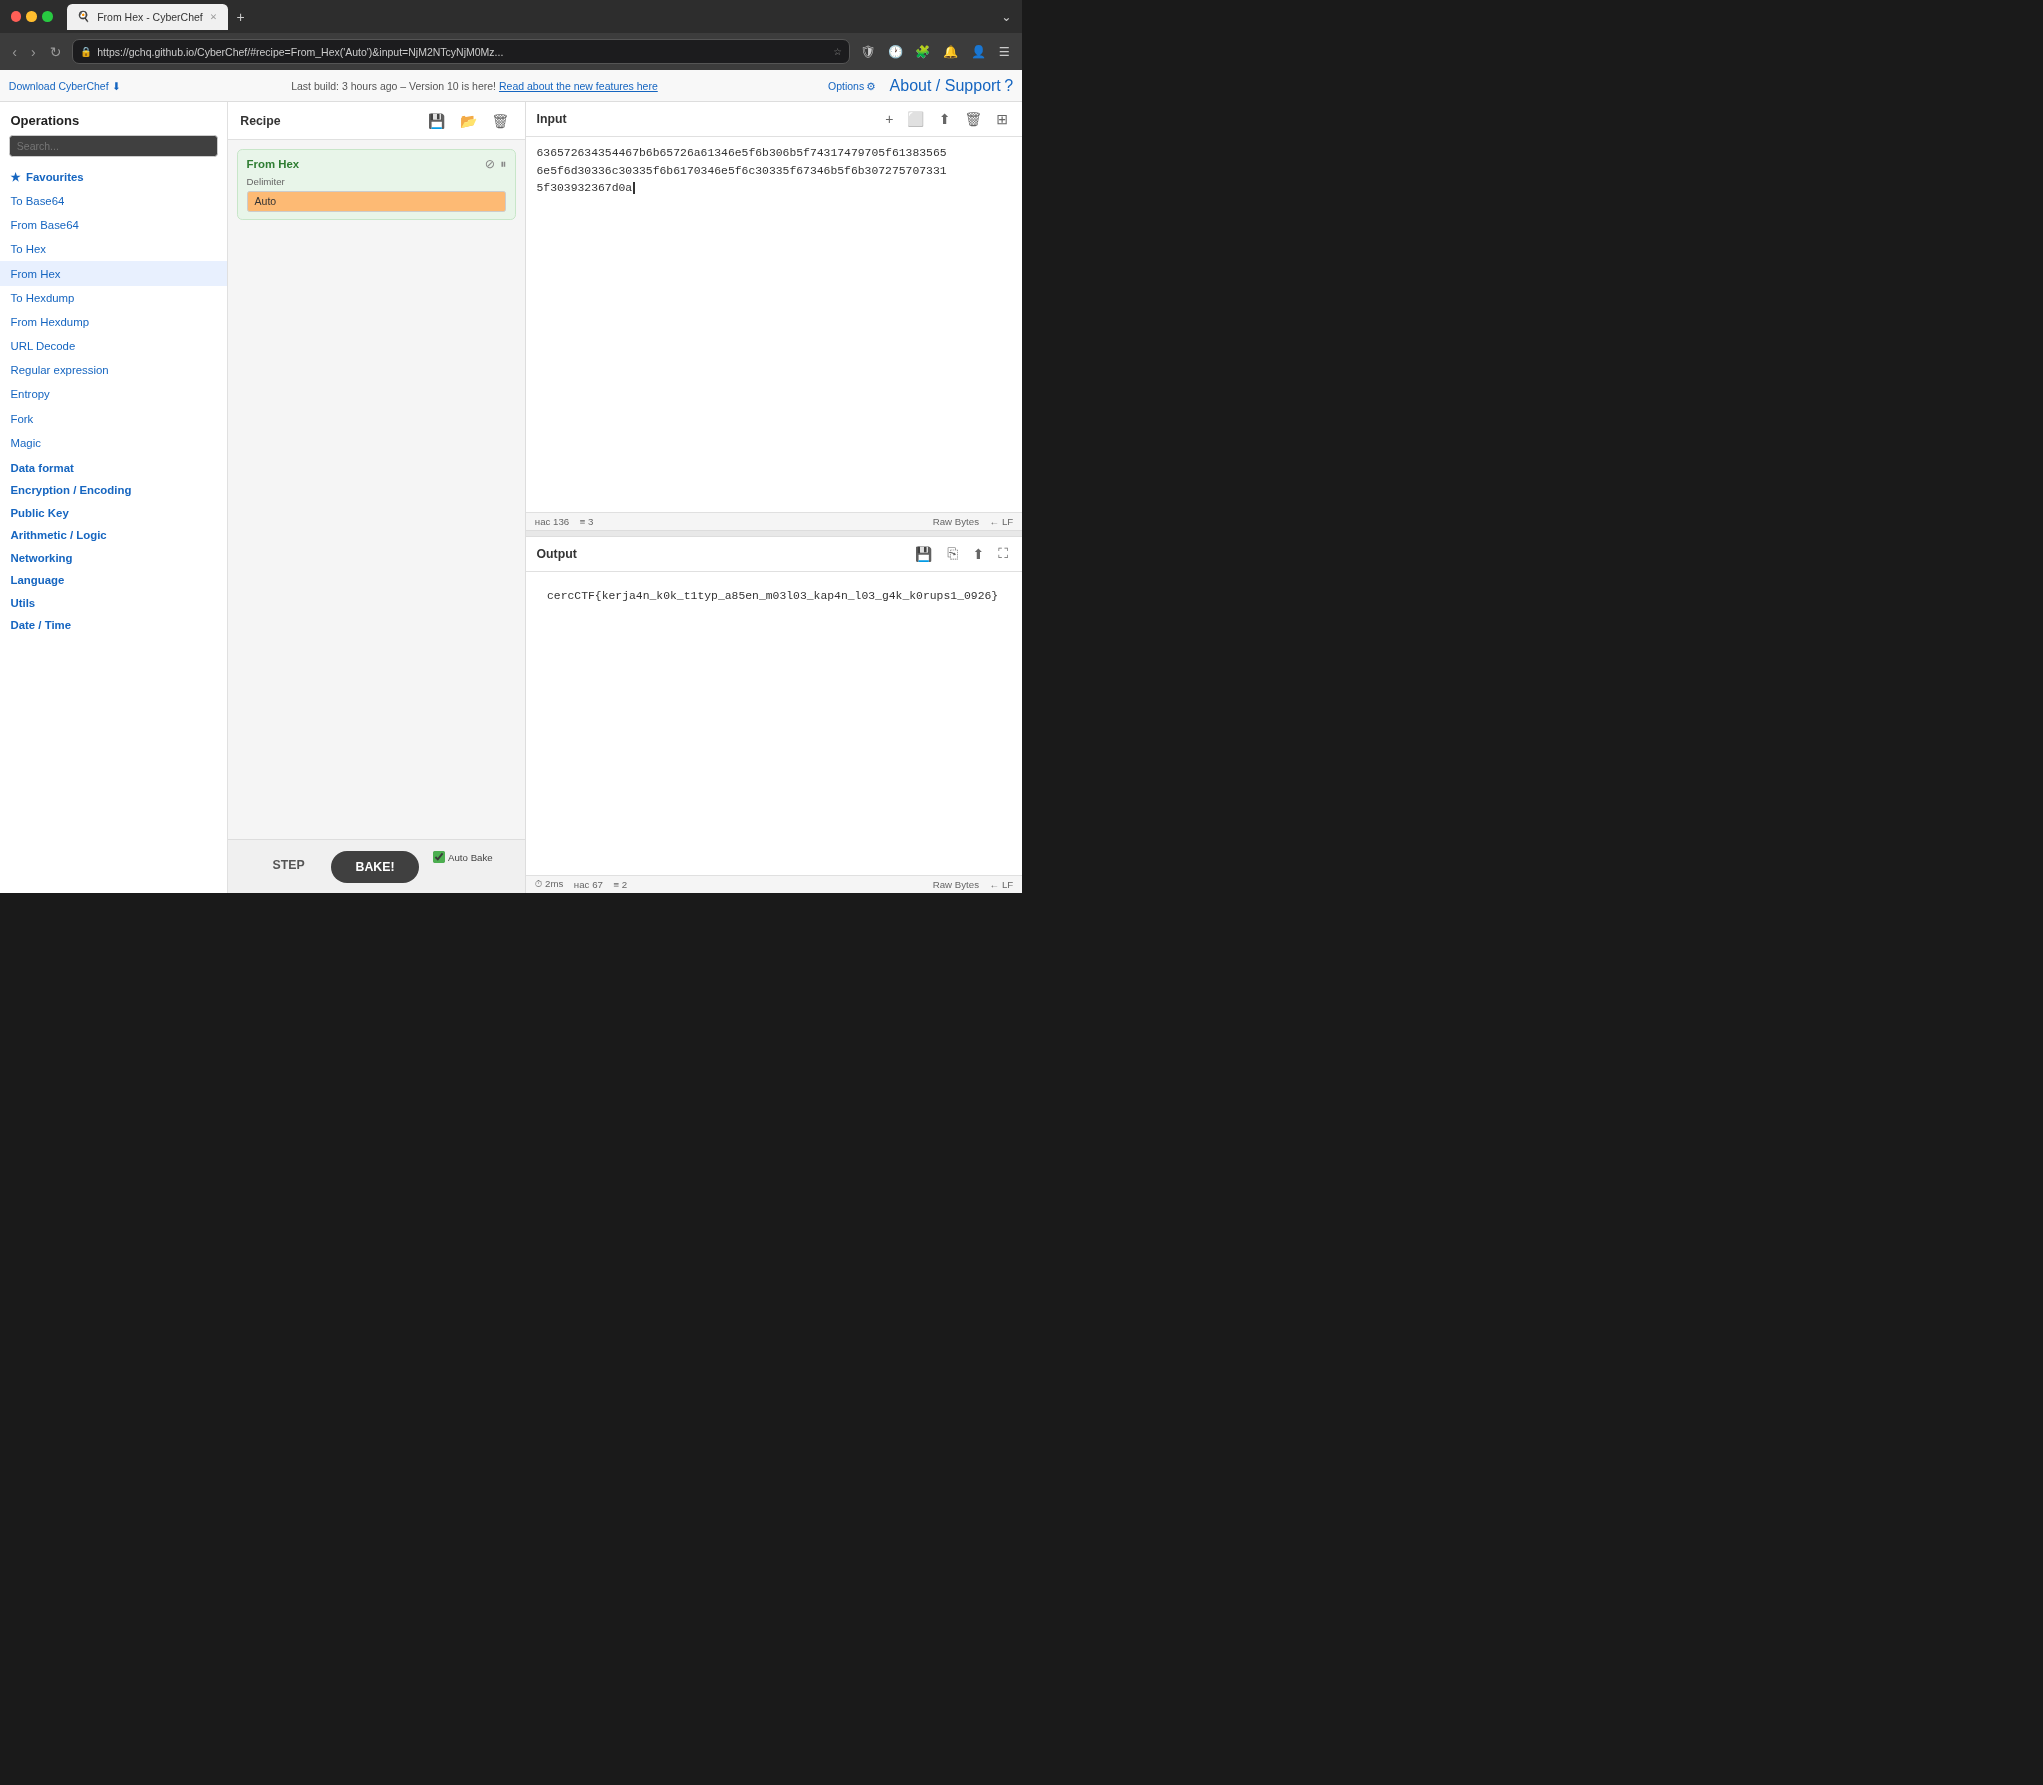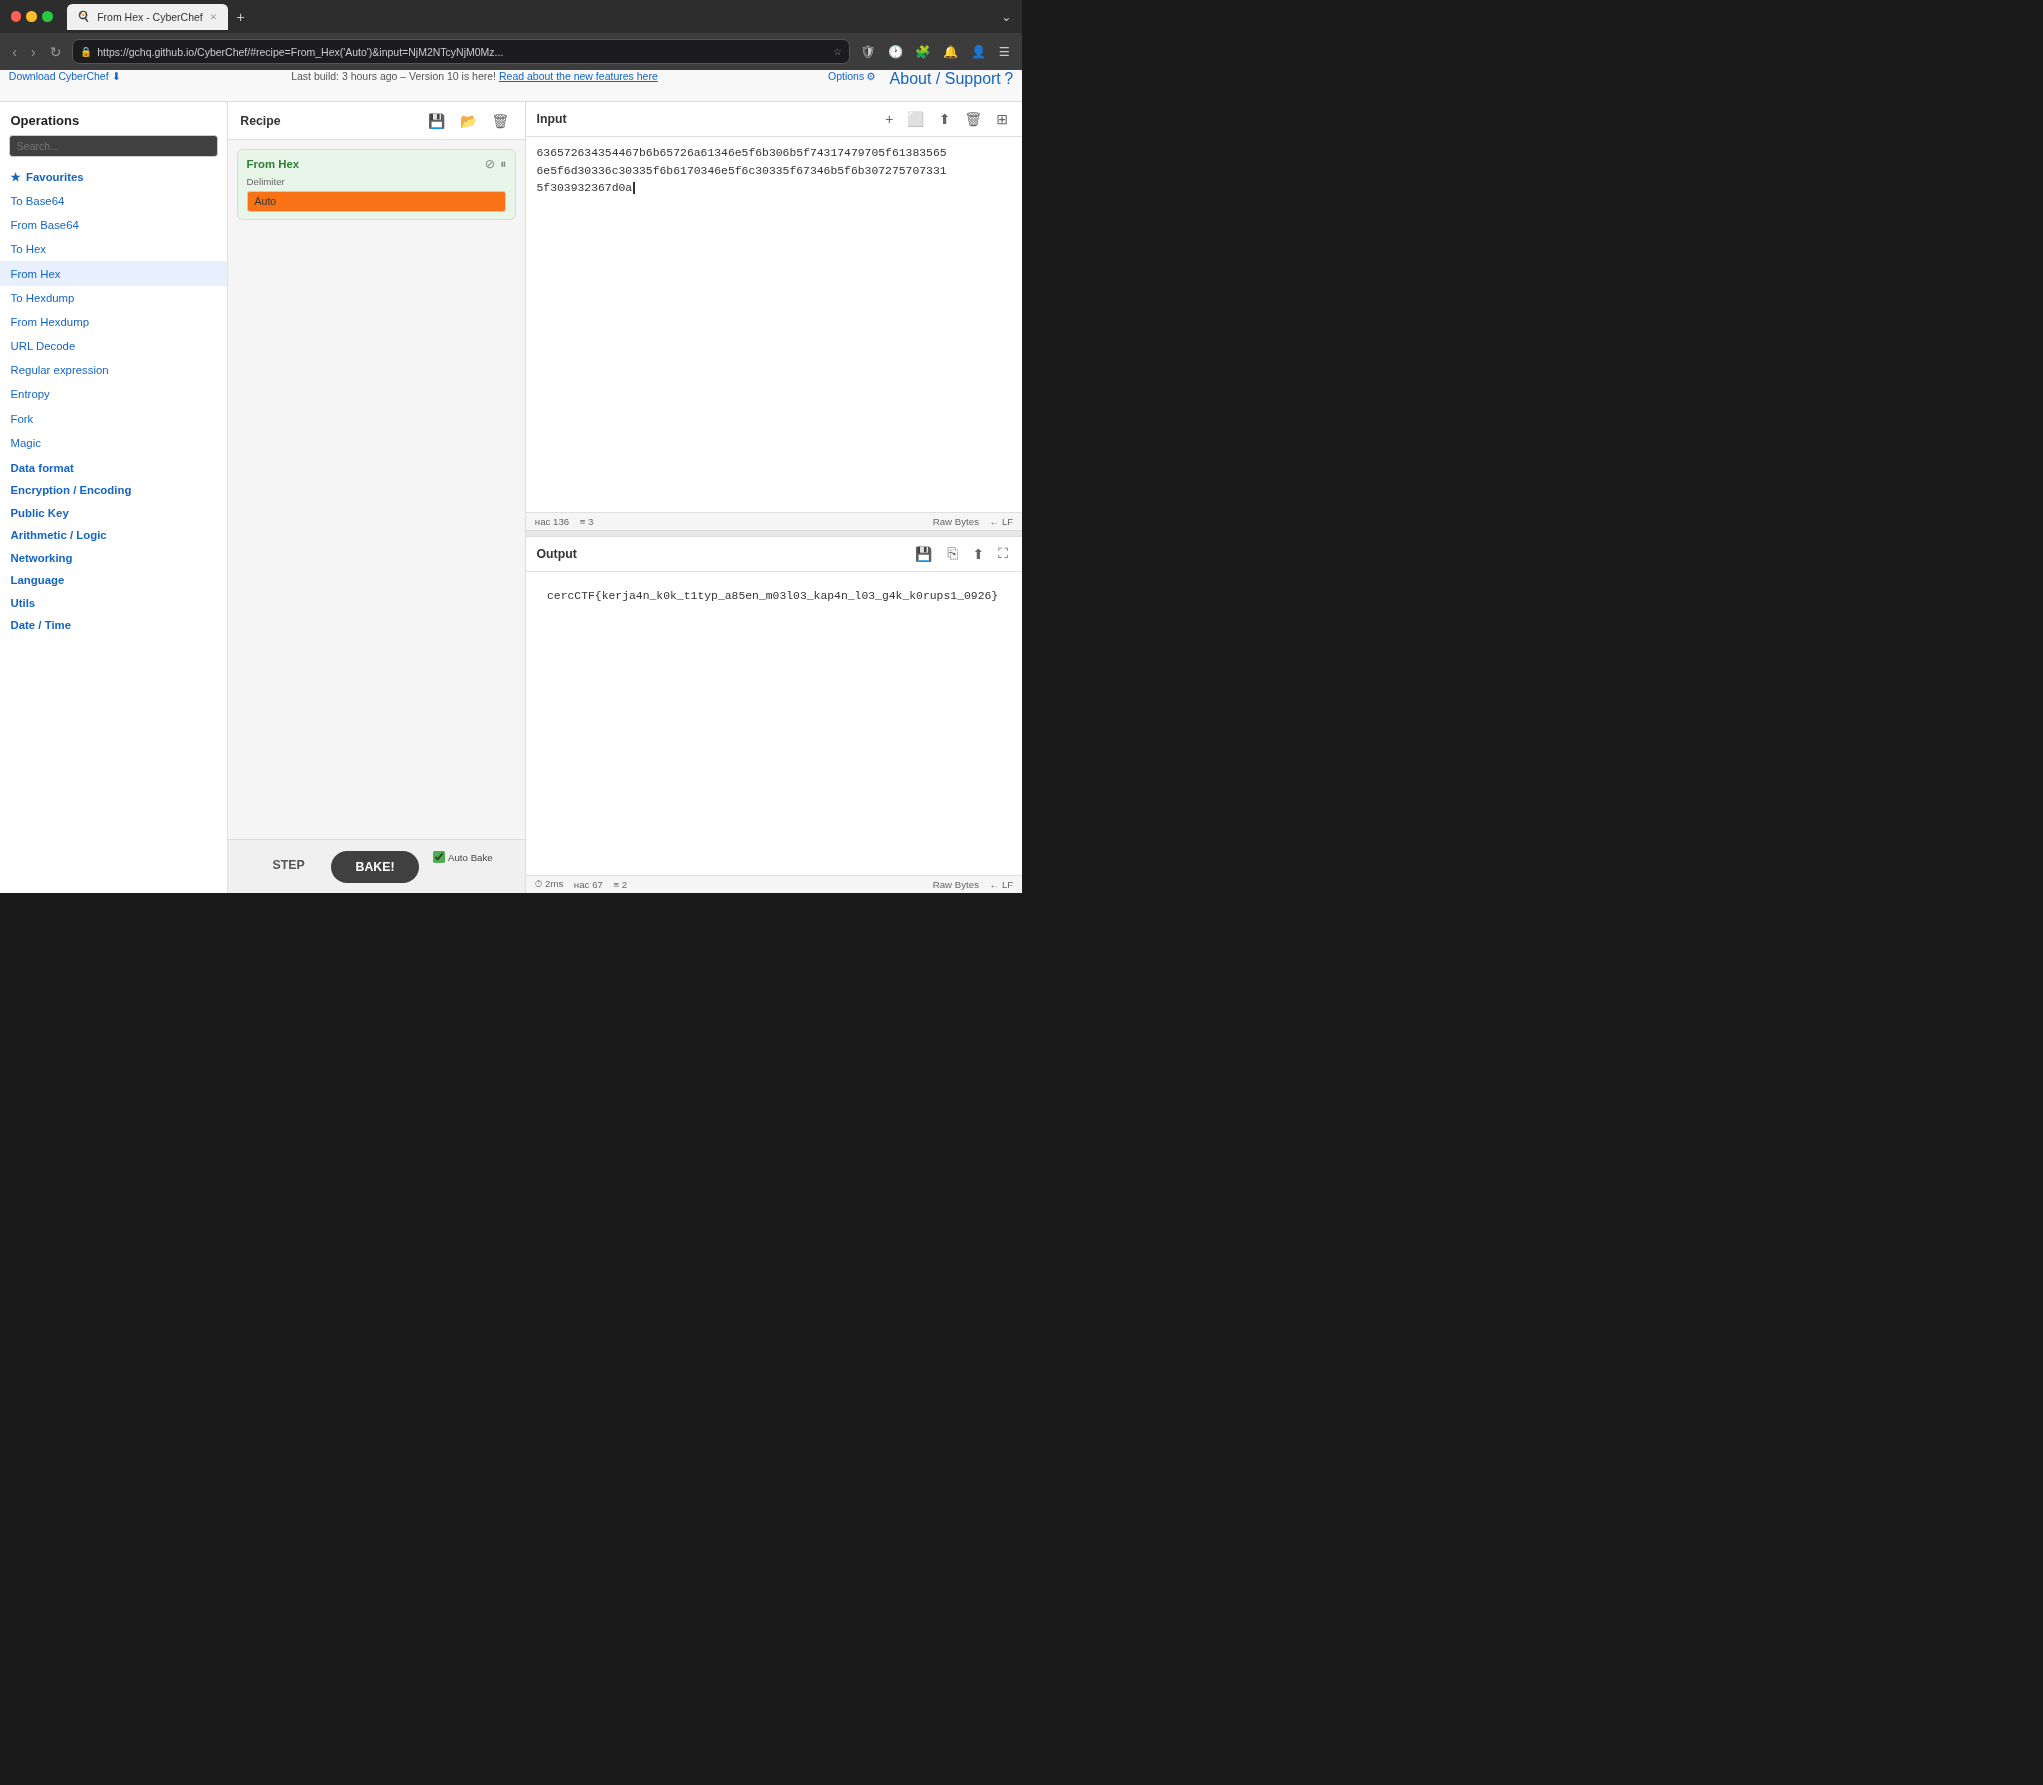--- a/index.html
+++ b/index.html
@@ -21,21 +21,21 @@
     
     .navbar { background: #3c3c3c; height: 37px; display: flex; align-items: center; padding: 0 8.8px; gap: 7px; }
     .nav-btn { background: none; border: none; color: #999; font-size: 14px; cursor: pointer; padding: 3.5px; }
     .address-bar { flex: 1; background: #1c1c1e; border: 0.9px solid #555; border-radius: 7px; height: 24.6px; display: flex; align-items: center; padding: 0 7px; gap: 5.3px; }
     .address-text { color: #ccc; font-size: 10.5px; flex: 1; overflow: hidden; text-overflow: ellipsis; white-space: nowrap; }
     .address-icon { color: #888; font-size: 9.7px; }
     .nav-actions { display: flex; gap: 5.3px; align-items: center; }
     .nav-icon { color: #ccc; font-size: 12.3px; cursor: pointer; padding: 1.8px 3.5px; }
 
     
-    .app-toolbar { background: #f8f8f8; height: 32px; display: flex; align-items: flex-start; padding: 0 8.8px; border-bottom: 0.9px solid #ddd; gap: 14px; }
+    .app-toolbar { background: #f8f8f8; height: 32px; display: flex; align-items: center; padding: 0 8.8px; border-bottom: 0.9px solid #ddd; gap: 14px; }
     .download-link { color: #1565c0; font-size: 10.5px; text-decoration: none; display: flex; align-items: center; gap: 3.5px; }
     .build-notice { flex: 1; text-align: center; color: #555; font-size: 10.5px; }
     .build-link { color: #1565c0; text-decoration: underline; cursor: pointer; }
     .options-link { color: #1565c0; font-size: 10.5px; cursor: pointer; display: flex; align-items: center; gap: 2px; }
     .about-link { color: #1565c0; font-size: 16px; cursor: pointer; display: flex; align-items: center; gap: 3.5px; }
 
     
     .main { display: flex; height: calc(893px - 33px - 37px - 32px); }
 
     
@@ -52,21 +52,21 @@
     .recipe-area { width: 298px; background: #f5f5f5; border-right: 0.9px solid #ddd; display: flex; flex-direction: column; }
     .recipe-header { display: flex; align-items: center; padding: 8.8px 12.3px; background: #fff; border-bottom: 0.9px solid #e0e0e0; gap: 7px; }
     .recipe-title { font-size: 12.3px; font-weight: 600; color: #333; flex: 1; }
     .recipe-icon-btn { background: none; border: none; color: #666; font-size: 14px; cursor: pointer; padding: 1.8px 3.5px; }
     .recipe-content { flex: 1; padding: 8.8px; overflow-y: auto; }
     .recipe-card { background: #e8f5e9; border: 0.9px solid #c8e6c9; border-radius: 5.3px; padding: 7px 8.8px; margin-bottom: 7px; }
     .recipe-card-header { display: flex; align-items: center; justify-content: space-between; margin-bottom: 5.3px; }
     .recipe-card-title { font-size: 11.4px; font-weight: 600; color: #2e7d32; }
     .recipe-card-actions { display: flex; gap: 5.3px; }
     .recipe-card-btn { background: none; border: none; color: #888; font-size: 12.3px; cursor: pointer; }
-    .recipe-field { background: #f97316; border: 0.9px solid #ccc; border-radius: 2.6px; padding: 3.5px 7px; font-size: 10.5px; color: #333; margin-top: 3.5px; }
+    .recipe-field { background: #fdba74; border: 0.9px solid #ccc; border-radius: 2.6px; padding: 3.5px 7px; font-size: 10.5px; color: #333; margin-top: 3.5px; }
     .recipe-field-label { font-size: 9.7px; color: #666; margin-bottom: 1.8px; }
 
     
     .bake-toolbar { display: flex; align-items: flex-start; justify-content: center; gap: 14px; padding: 10.5px; background: #f0f0f0; border-top: 0.9px solid #ddd; }
     .step-btn { background: none; border: none; font-size: 12.3px; font-weight: 600; color: #555; cursor: pointer; padding: 7px 12.3px; }
     .bake-btn { background: #404040; color: white; border: none; border-radius: 17.6px; padding: 8.8px 24.6px; font-size: 12.3px; font-weight: 700; cursor: pointer; }
     .auto-bake-area { display: flex; flex-direction: row; align-items: center; gap: 2.6px; font-size: 9.7px; color: #444; }
     .checkbox { width: 12.3px; height: 12.3px; accent-color: #4caf50; }
 
     

